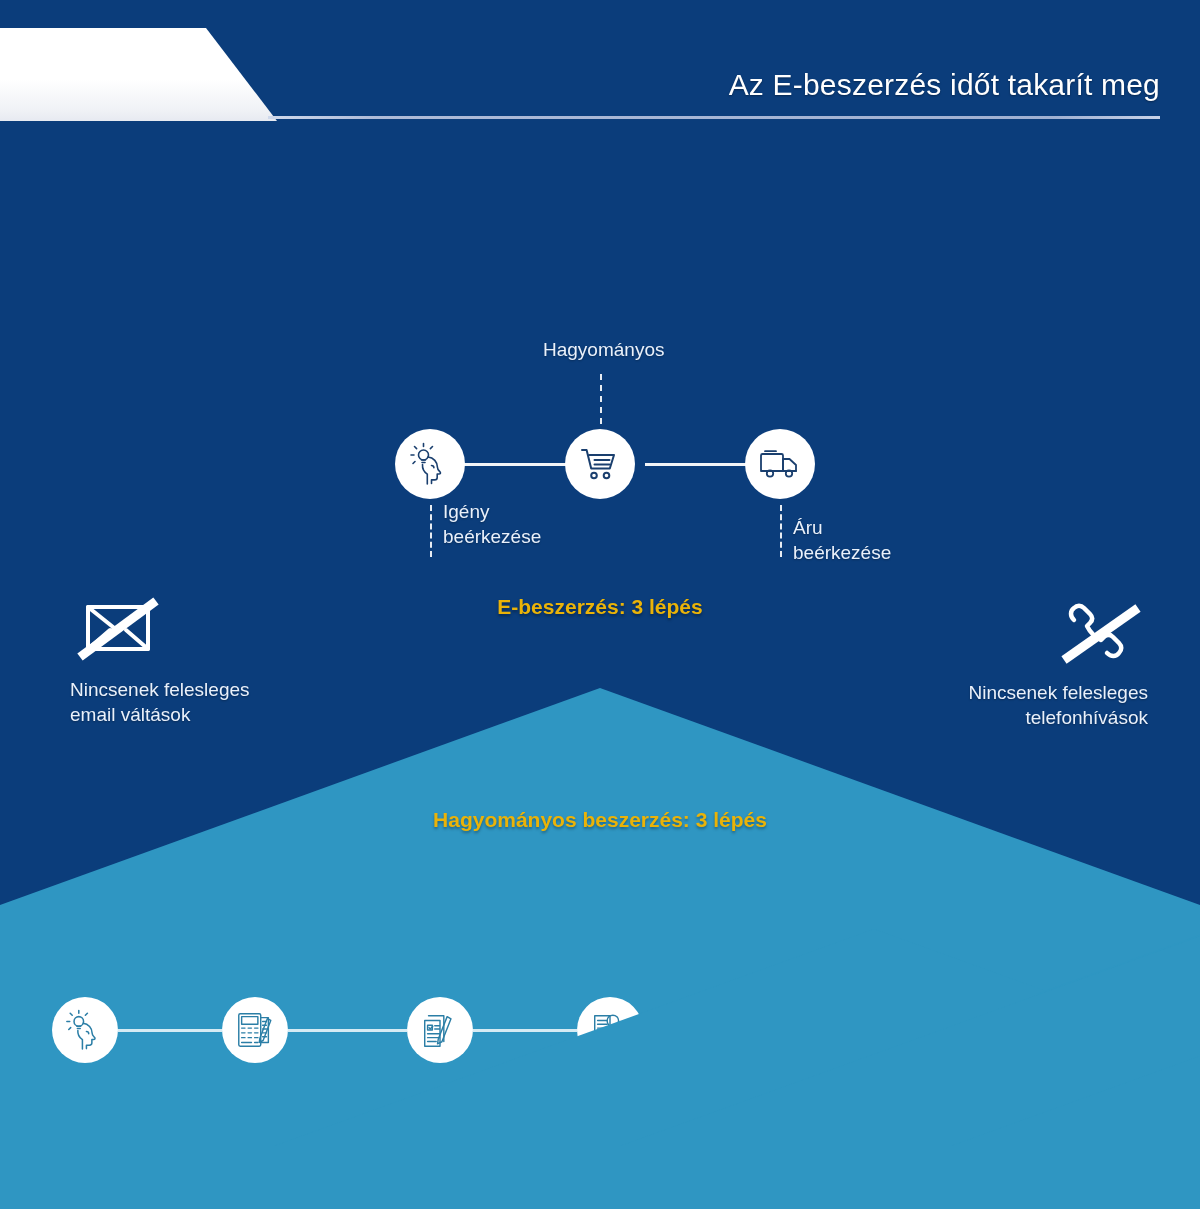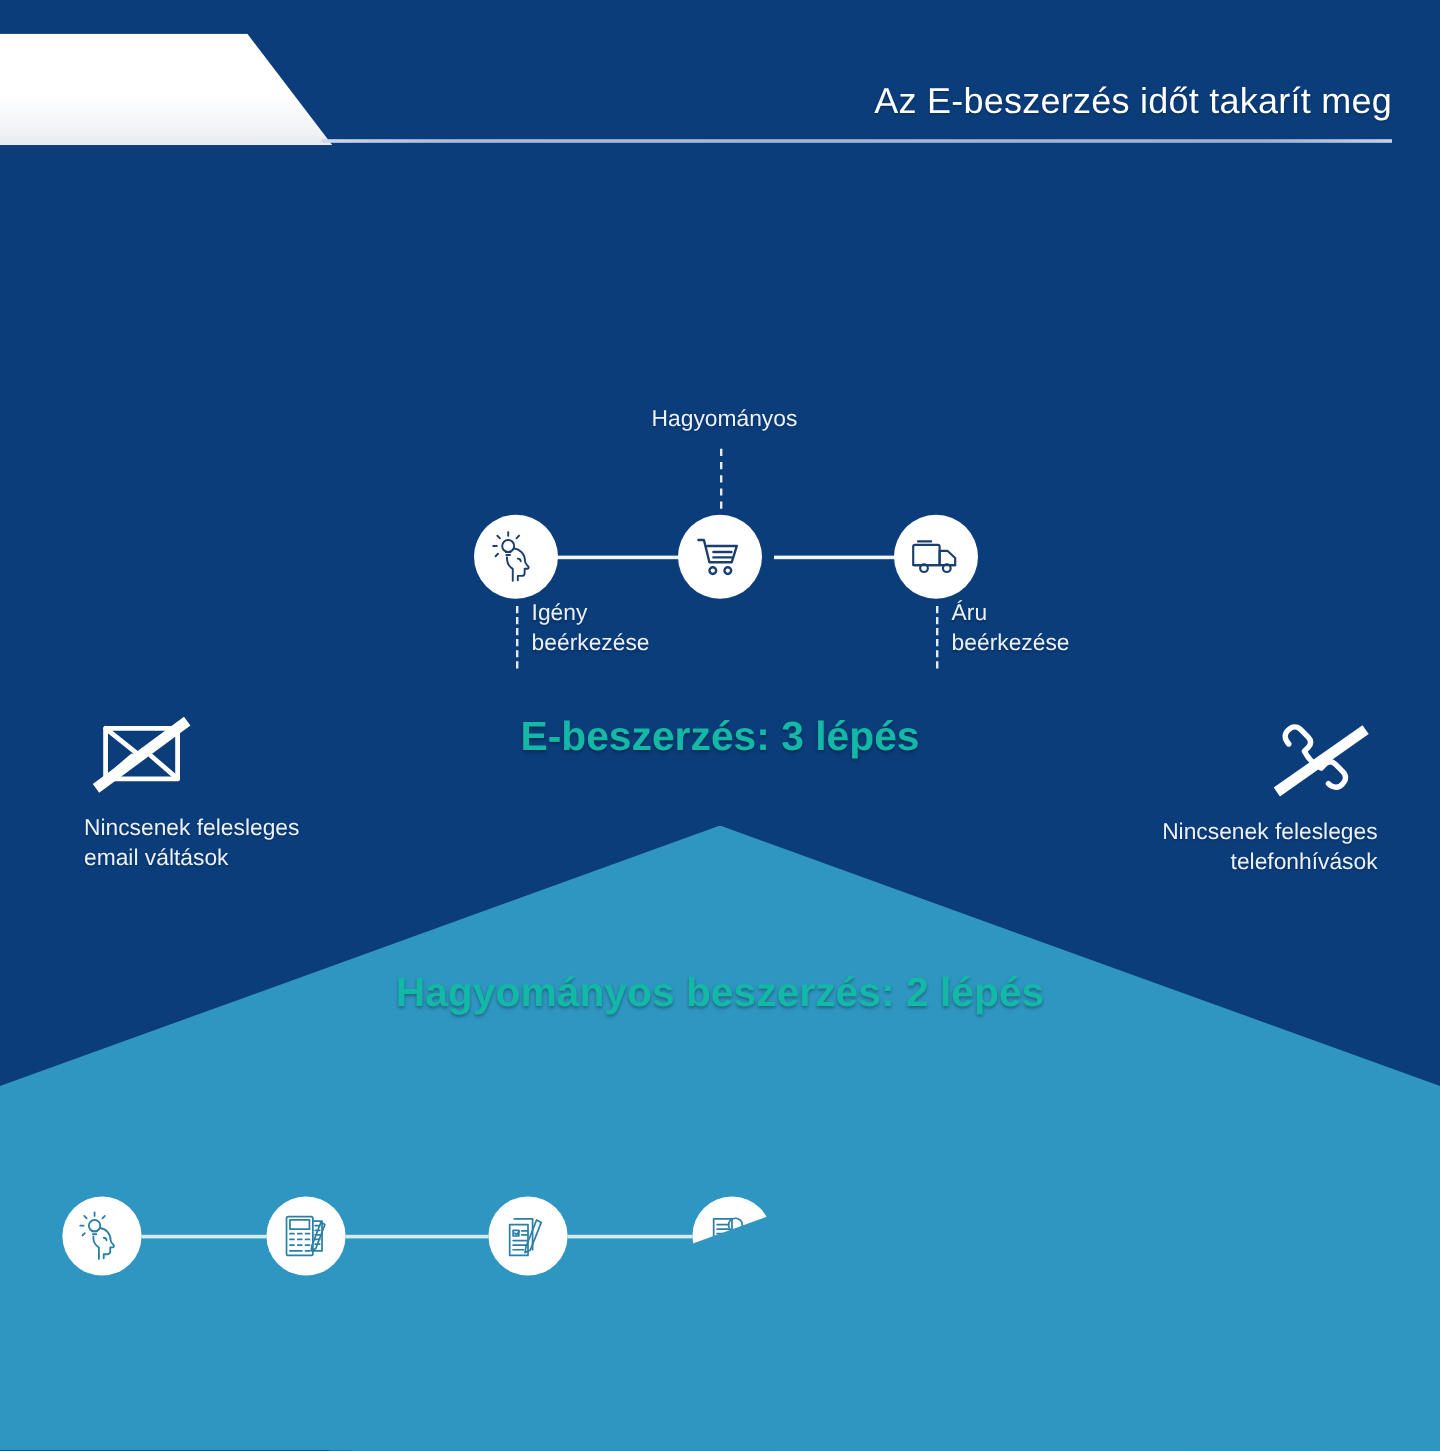--- a/index.html
+++ b/index.html
@@ -30,21 +30,21 @@
   .node.top{width:70px;height:70px;}
   .node.bot{width:66px;height:66px;}
 
   .dash{position:absolute;width:0;border-left:2px dashed #ffffff;opacity:.9;}
   .dash.teal{border-left-color:#e8f4fa;}
 
   .lbl{position:absolute;color:#eaf1fb;font-size:19px;line-height:1.3;
      text-shadow:0 1px 2px rgba(0,0,0,.28);white-space:pre-line;}
   .lbl.teal{color:#f2fbff;text-shadow:0 1px 2px rgba(0,0,0,.18);}
 
-  .headline{position:absolute;color:#14b8a6;font-size:34px;font-weight:bold;
+  .headline{position:absolute;color:#eab308;font-size:21px;font-weight:bold;
      text-shadow:0 2px 3px rgba(0,0,0,.35);white-space:nowrap;}
 
   
   .side{position:absolute;margin-left:20px;}
   .side-cap{color:#eaf1fb;font-size:19px;line-height:1.32;text-shadow:0 1px 2px rgba(0,0,0,.3);}
 
   
   .teal{position:absolute;left:0;top:688px;width:1200px;height:521px;background:#2f96c2;
      clip-path:polygon(0 217px, 600px 0, 1200px 217px, 1200px 521px, 0 521px);}
   .teal-title{position:absolute;left:0;top:808px;width:1200px;text-align:center;}
@@ -105,21 +105,21 @@
   </div>
 
   <div class="dash" style="left:600px;top:374px;height:50px;"></div>
   <div class="lbl" style="left:543px;top:338px;text-align:center;">Hagyományos</div>
 
   <div class="dash" style="left:430px;top:505px;height:52px;"></div>
   <div class="lbl" style="left:443px;top:500px;">Igény
 beérkezése</div>
 
   <div class="dash" style="left:780px;top:505px;height:52px;"></div>
-  <div class="lbl" style="left:793px;top:500px;">Áru
+  <div class="lbl" style="left:793px;top:516px;">Áru
 beérkezése</div>
 
   <div class="headline" style="left:0;top:595px;width:1200px;text-align:center;">E-beszerzés: 3 lépés</div>
 
   <div class="side" style="left:50px;top:593px;">
     <span>
       <svg width="96" height="72" viewBox="0 0 96 72">
         <g fill="none" stroke="#ffffff" stroke-width="4" stroke-linecap="round" stroke-linejoin="round">
           <rect x="18" y="14" width="60" height="42"></rect>
           <path d="M18 14 L48 38 L78 14"></path>
@@ -141,21 +141,21 @@
                    -3 4-8 4-12 0"></path>
         </g>
         <path d="M12 62 L86 10" stroke="#ffffff" stroke-width="9" stroke-linecap="butt"></path>
       </svg>
     </span>
     <div class="side-cap" style="margin-top:6px;white-space:pre-line;">Nincsenek felesleges
 telefonhívások</div>
   </div>
 
   <div class="teal-title">
-    <span class="headline" style="position:relative;left:auto;top:auto;">Hagyományos beszerzés: 2 lépés</span>
+    <span class="headline" style="position:relative;left:auto;top:auto;">Hagyományos beszerzés: 3 lépés</span>
   </div>
 
   <div class="rail-teal" style="left:118px;top:1029px;width:104px;"></div>
   <div class="rail-teal" style="left:288px;top:1029px;width:119px;"></div>
   <div class="rail-teal" style="left:473px;top:1029px;width:104px;"></div>
   <div class="rail-teal" style="left:643px;top:1029px;width:104px;"></div>
   <div class="rail-teal" style="left:813px;top:1029px;width:99px;"></div>
   <div class="rail-teal" style="left:978px;top:1029px;width:109px;"></div>
 
   <div class="node bot" style="left:52px;top:997px;">

